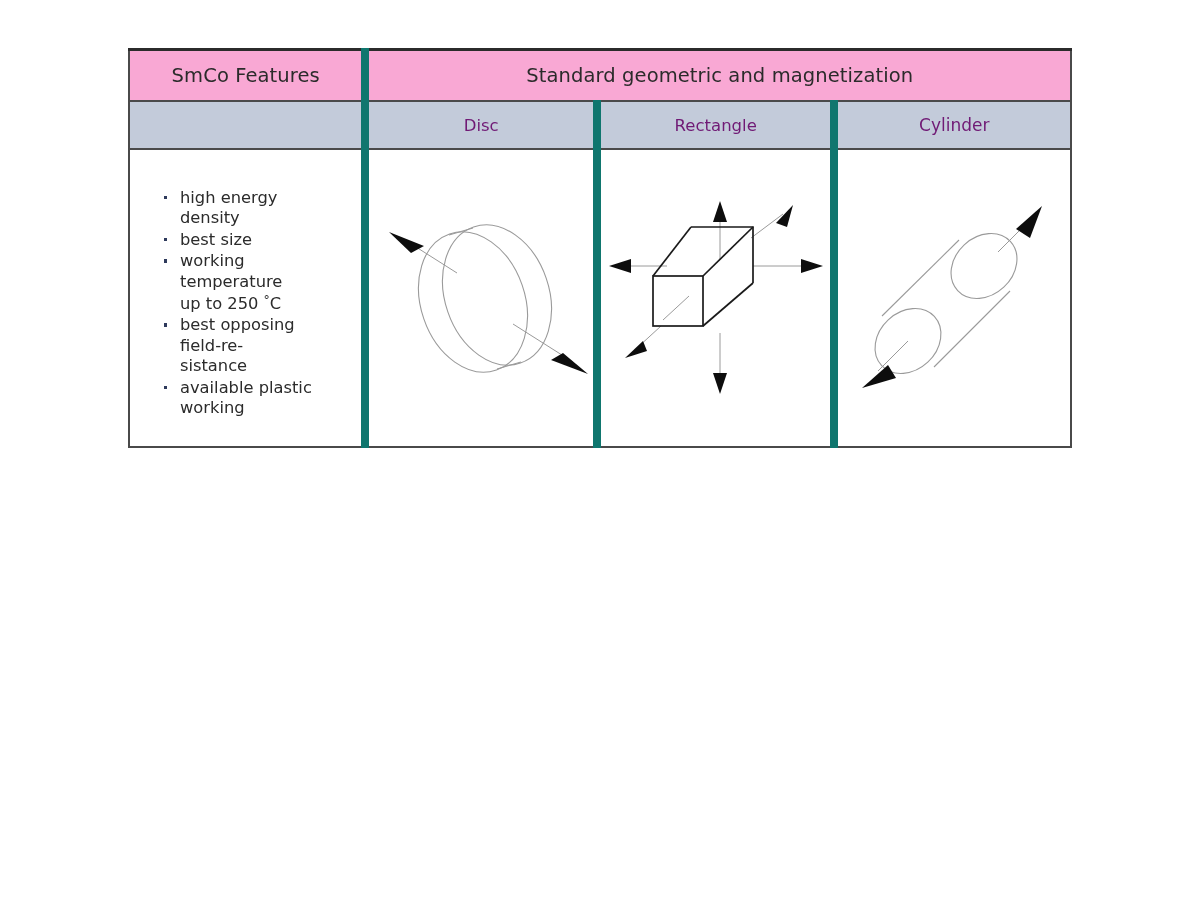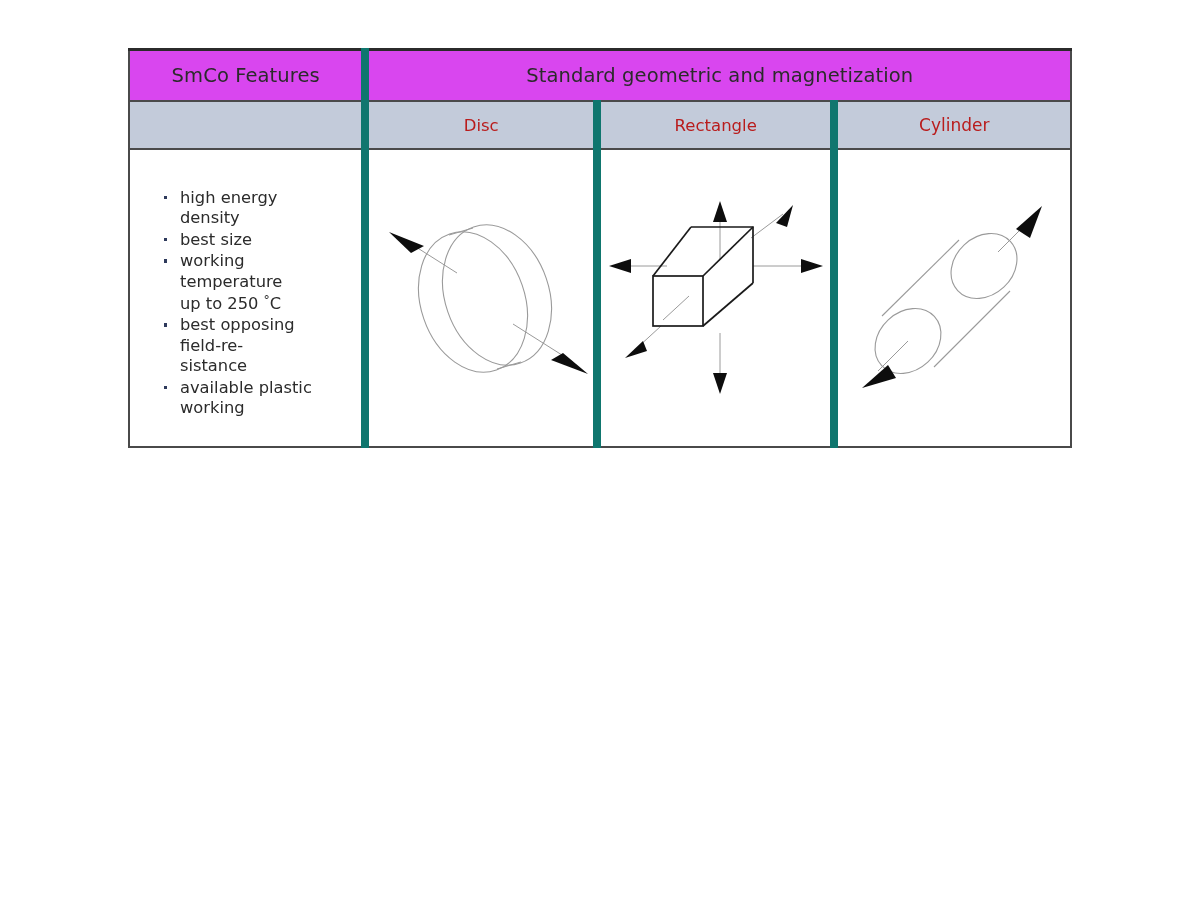--- a/index.html
+++ b/index.html
@@ -42,37 +42,37 @@
   table.spec-table tr:first-child td { border-top: none; }
   table.spec-table td:first-child { border-left: none; }
 
   .col-feat { width: 236px; }
   .col-disc { width: 231px; }
   .col-rect { width: 237px; }
   .col-cyl  { width: 236px; }
 
   
   .hrow1 td {
-    background: #d946ef;
+    background: #f9a8d4;
     height: 49px;
     text-align: center;
     font-size: 19.5px;
     font-weight: 400;
     color: #2b2b2b;
     letter-spacing: 0.1px;
   }
 
   
   .hrow2 td {
     background: #c3cbda;
     height: 46px;
     text-align: center;
     font-size: 16.5px;
     font-weight: 400;
-    color: #b91c1c;
+    color: #701a75;
   }
   .hrow2 td.cyl-cell { font-size: 17px; }
 
   
   .brow td {
     background: #ffffff;
     height: 205px;
     vertical-align: top;
   }
 

